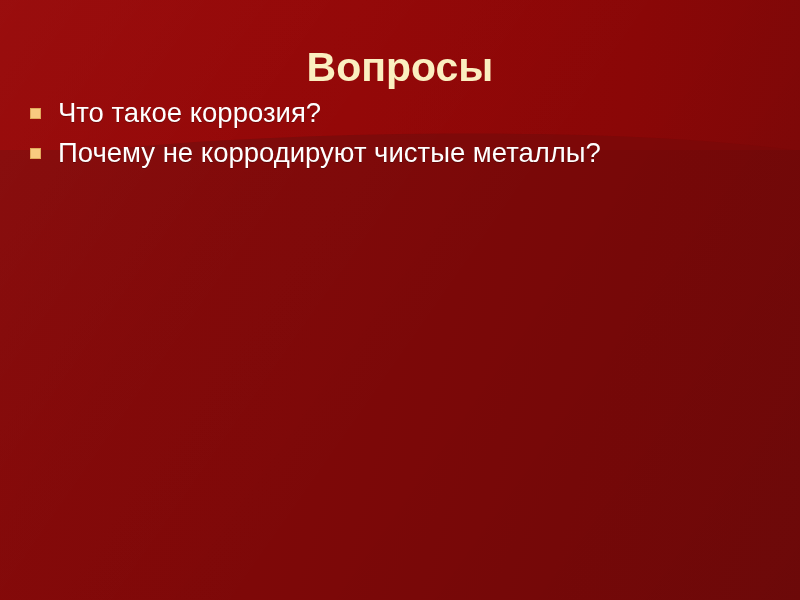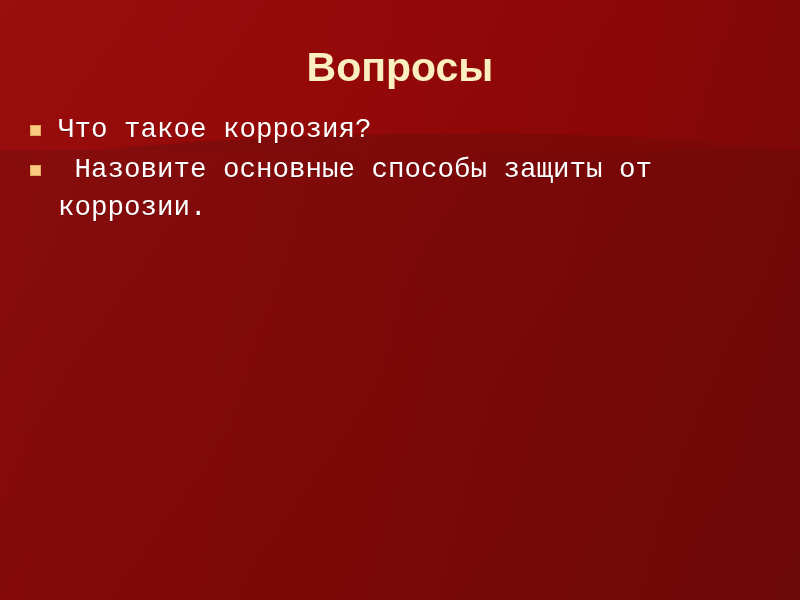--- a/index.html
+++ b/index.html
@@ -70,23 +70,22 @@
     font-weight: bold;
     line-height: 46px;
     letter-spacing: 0px;
     white-space: nowrap;
   }
 
   
   #body {
     position: absolute;
     left: 18px;
-    top: 111px;
+    top: 94px;
     width: 768px;
-    font-family: Liberation Mono, monospace;
   }
 
   .bullet-row {
     display: flex;
     align-items: flex-start;
     margin-bottom: 2px;
   }
 
   .bullet-marker {
     flex: 0 0 auto;
@@ -123,21 +122,21 @@
   <div id="title">Вопросы</div>
 
   <div id="body">
 
     <div class="bullet-row">
       <span class="bullet-marker"></span>
       <span class="bullet-text">Что такое коррозия?</span>
     </div>
 
 
+    <div class="bullet-row">
+      <span class="bullet-marker"></span>
+      <span class="bullet-text">Почему не корродируют чистые металлы?</span>
+    </div>
 
 
-    <div class="bullet-row">
-      <span class="bullet-marker"></span>
-      <span class="bullet-text"> Назовите основные способы защиты от коррозии.</span>
-    </div>
 
   </div>
 </div>
 
 </body></html>

